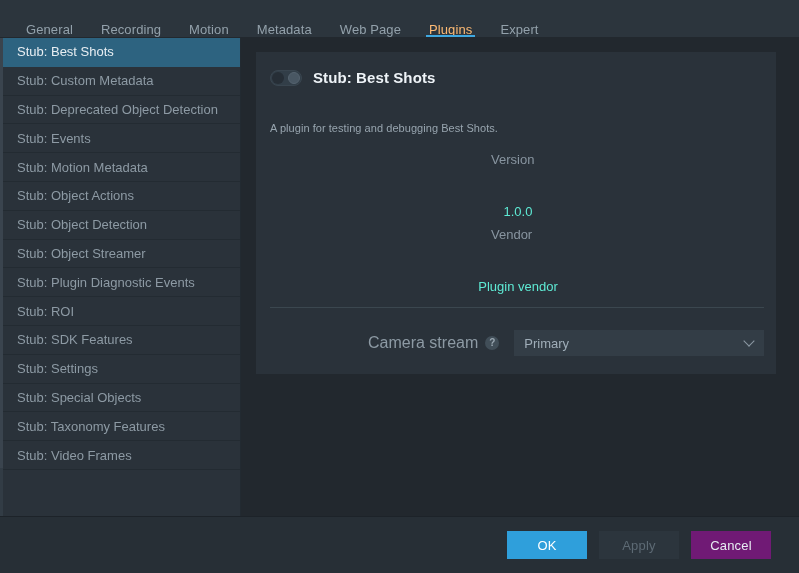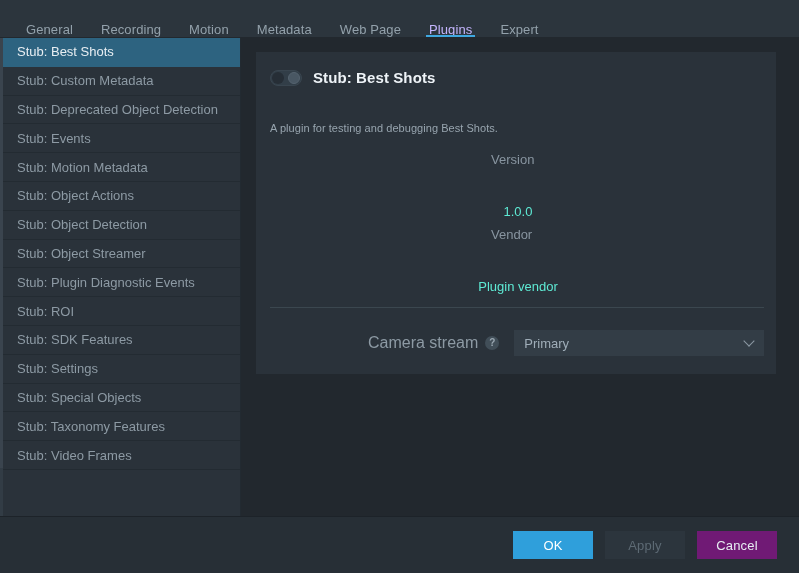--- a/index.html
+++ b/index.html
@@ -38,21 +38,21 @@
     position: relative;
     display: flex;
     align-items: center;
     padding: 0 14px;
     font-size: 13px;
     color: #93a1ab;
     letter-spacing: 0.1px;
     white-space: nowrap;
     cursor: pointer;
   }
-  .tab.active { color: #c4b5fd; }
+  .tab.active { color: #fdba74; }
   .tab.active::after {
     content: "";
     position: absolute;
     left: 11px;
     right: 11px;
     bottom: 0;
     height: 2px;
     background: #3fa8e0;
   }
 
@@ -264,21 +264,21 @@
   
   .footer {
     position: relative;
     flex: 0 0 auto;
     height: 57px;
     background: #272f36;
     border-top: 1px solid #1d2329;
     display: flex;
     align-items: center;
     justify-content: flex-end;
-    padding-right: 22px;
+    padding-right: 28px;
     gap: 12px;
   }
   .btn {
     min-width: 80px;
     height: 28px;
     font-size: 13px;
     display: flex;
     align-items: center;
     justify-content: center;
     cursor: pointer;

